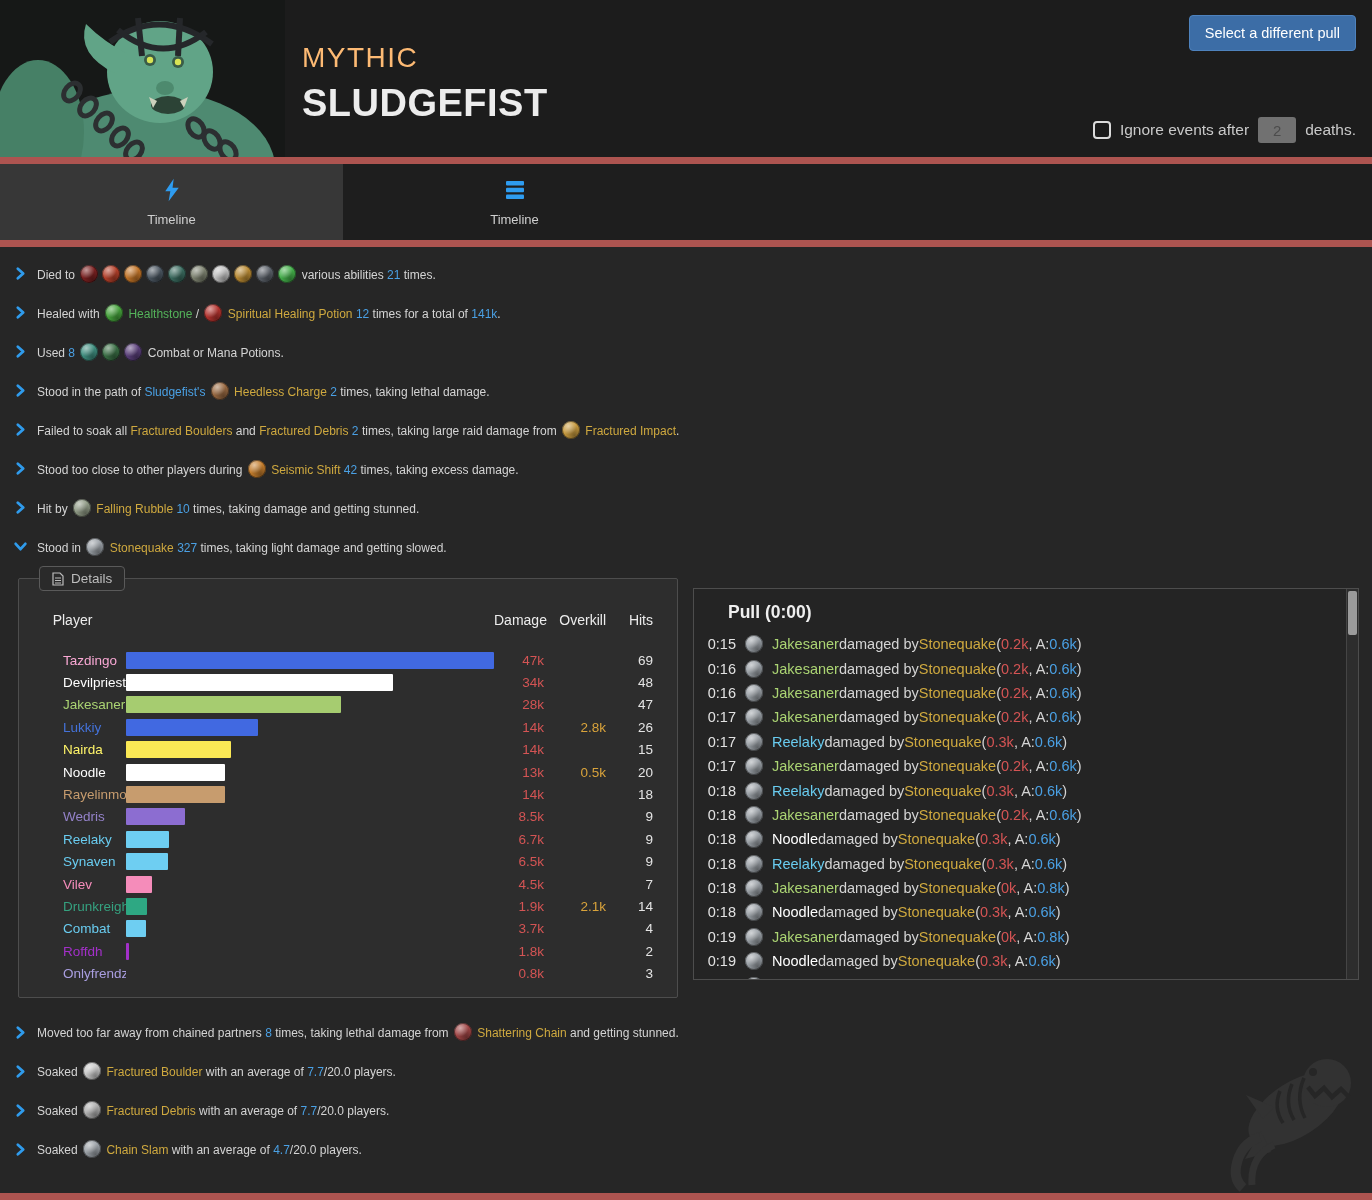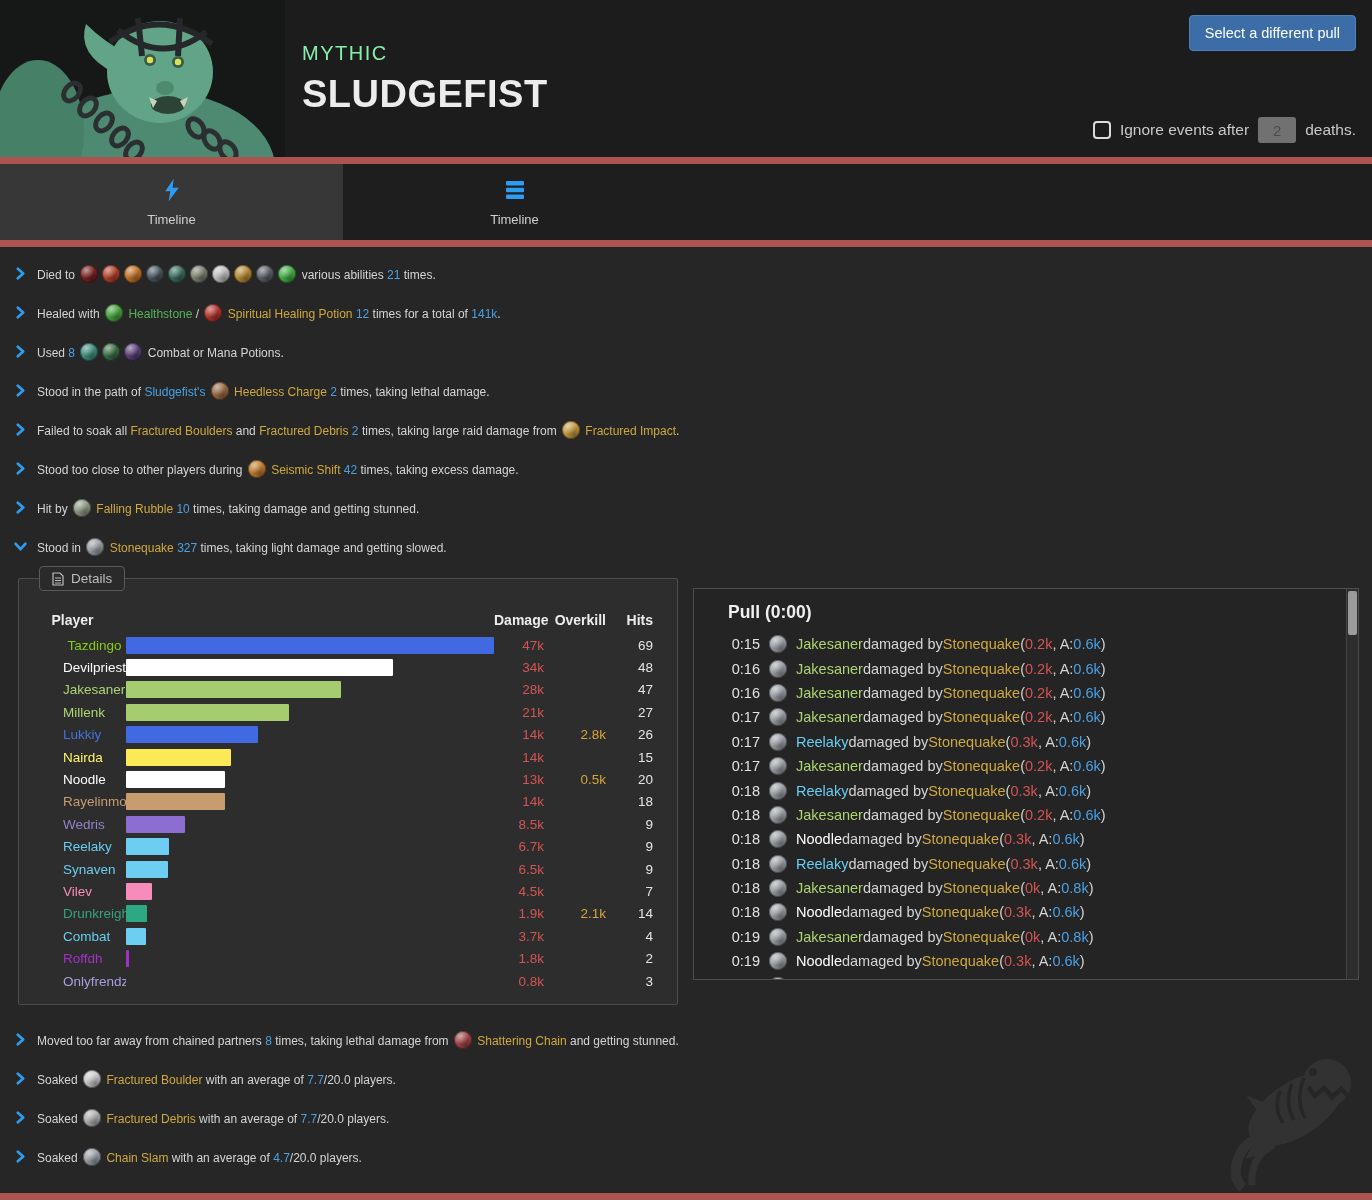--- a/index.html
+++ b/index.html
@@ -4,21 +4,21 @@
 <style>
   * { box-sizing: border-box; margin: 0; padding: 0; }
   html,body { background:#161616; }
   body { font-family: "Liberation Sans", sans-serif; }
   .page { position:relative; width:1372px; height:1200px; background:#262626; overflow:hidden; margin:0 auto; }
 
   
   .header { position:relative; height:157px; background:#1c1c1c; }
   .boss-art { position:absolute; left:0; top:0; width:285px; height:157px; overflow:hidden; }
   .title-block { position:absolute; left:302px; top:42px; }
-  .difficulty { font-size:20px; color:#86efac; letter-spacing:1.5px; }
+  .difficulty { font-size:28px; color:#fdba74; letter-spacing:1.5px; }
   .boss-name { font-size:38px; font-weight:bold; color:#ececec; letter-spacing:.5px; margin-top:8px; }
   .pull-btn { position:absolute; top:15px; right:16px; background:#3c6da6; border:1px solid #4e82bd;
               color:#fff; font-family:inherit; font-size:14.5px; padding:9px 15px; border-radius:4px; cursor:pointer; }
   .ignore-row { position:absolute; right:16px; top:117px; display:flex; align-items:center; gap:9px;
                 color:#c9c9c9; font-size:15.5px; }
   .checkbox { width:18px; height:18px; border:2px solid #dcdcdc; border-radius:4px; background:transparent; cursor:pointer; }
   .deaths-input { width:38px; height:26px; background:#717171; border:none; border-radius:3px;
                   color:#4c4c4c; font-family:inherit; font-size:15px; text-align:center; }
 
   .red-divider { height:7px; background:#ad5450; }
@@ -46,36 +46,36 @@
               margin:0 2px; box-shadow:0 0 0 1px rgba(0,0,0,.45) inset; }
 
   
   .details-area { display:flex; align-items:flex-start; gap:15px; margin:12px 0 8px 18px; }
   .table-panel { position:relative; width:660px; background:#2d2d2d; border:1px solid #4d4d4d;
                  border-radius:2px; padding:28px 24px 12px 0; }
   .details-btn { position:absolute; top:-13px; left:20px; display:flex; align-items:center; gap:7px;
                  background:#2a2a2a; border:1px solid #5a5a5a; border-radius:4px; color:#bdbdbd;
                  font-family:inherit; font-size:13.5px; padding:4px 12px; cursor:pointer; }
   .t-head, .t-row { display:grid; grid-template-columns:107px 368px 50px 62px 47px; align-items:center; }
-  .t-head { height:26px; font-size:14px; font-weight:bold; color:#ececec; margin-bottom:1px; }
+  .t-head { height:26px; font-size:14px; font-weight:normal; color:#ececec; margin-bottom:16px; }
   .t-head .c-name { text-align:center; padding-left:0; }
   .t-head .c-dmg, .t-head .c-ok, .t-head .c-hits { color:#ececec; }
   .t-row { height:22.4px; font-size:13.5px; }
   .c-name { padding-left:44px; white-space:nowrap; overflow:hidden; }
   .c-bar { height:17px; }
   .bar { height:17px; border-radius:1px; }
   .c-dmg { text-align:right; color:#d45454; }
   .c-ok { text-align:right; color:#d9a33b; }
   .c-hits { text-align:right; color:#e4e4e4; }
 
   .log-panel { position:relative; width:666px; height:392px; margin-top:10px; background:#242424;
                border:1px solid #4d4d4d; overflow:hidden; }
   .log-title { font-size:17.5px; font-weight:bold; color:#efefef; margin:13px 0 9px 34px; }
   .log-row { display:flex; align-items:center; height:24.4px; font-size:14.5px; padding-left:8px; white-space:nowrap; }
-  .log-time { width:34px; text-align:right; margin-right:9px; color:#e2e2e2; flex:none;margin-left:24px; }
+  .log-time { width:34px; text-align:right; margin-right:9px; color:#e2e2e2; flex:none; }
   .log-ic { margin:0 9px 0 0 !important; flex:none; }
   .scrollbar { position:absolute; top:0; right:0; bottom:0; width:12px; background:#2d2d2d; border-left:1px solid #454545; }
   .sb-thumb { position:absolute; top:2px; right:1px; width:9px; height:44px; background:#9b9b9b; border-radius:2px; cursor:pointer; }
 
   .watermark { position:absolute; right:8px; bottom:8px; }
 </style>
 </head>
 <body>
 
 <div class="page">
@@ -231,21 +231,21 @@
         </button>
         <div class="t-head">
           <div class="c-name">Player</div>
           <div></div>
           <div class="c-dmg">Damage</div>
           <div class="c-ok">Overkill</div>
           <div class="c-hits">Hits</div>
         </div>
         <div id="table-rows">
             <div class="t-row">
-              <div class="c-name" style="color: #84cc16; text-align: center;">Tazdingo</div>
+              <div class="c-name" style="color: #f9a8d4;">Tazdingo</div>
               <div class="c-bar">
                 <div class="bar" style="width: 100%; background: rgb(65, 105, 225);"></div>
               </div>
               <div class="c-dmg">47k</div>
               <div class="c-ok"></div>
               <div class="c-hits">69</div>
             </div>
             <div class="t-row">
               <div class="c-name" style="color: rgb(255, 255, 255);">Devilpriest</div>
               <div class="c-bar">
@@ -256,29 +256,20 @@
               <div class="c-hits">48</div>
             </div>
             <div class="t-row">
               <div class="c-name" style="color: rgb(171, 212, 115);">Jakesaner</div>
               <div class="c-bar">
                 <div class="bar" style="width: 58.4%; background: rgb(166, 204, 112);"></div>
               </div>
               <div class="c-dmg">28k</div>
               <div class="c-ok"></div>
               <div class="c-hits">47</div>
-            </div>
-            <div class="t-row">
-              <div class="c-name" style="color: rgb(171, 212, 115);">Millenk</div>
-              <div class="c-bar">
-                <div class="bar" style="width: 44.2%; background: rgb(166, 204, 112);"></div>
-              </div>
-              <div class="c-dmg">21k</div>
-              <div class="c-ok"></div>
-              <div class="c-hits">27</div>
             </div>
             <div class="t-row">
               <div class="c-name" style="color: rgb(68, 114, 217);">Lukkiy</div>
               <div class="c-bar">
                 <div class="bar" style="width: 35.8%; background: rgb(65, 105, 225);"></div>
               </div>
               <div class="c-dmg">14k</div>
               <div class="c-ok">2.8k</div>
               <div class="c-hits">26</div>
             </div>

